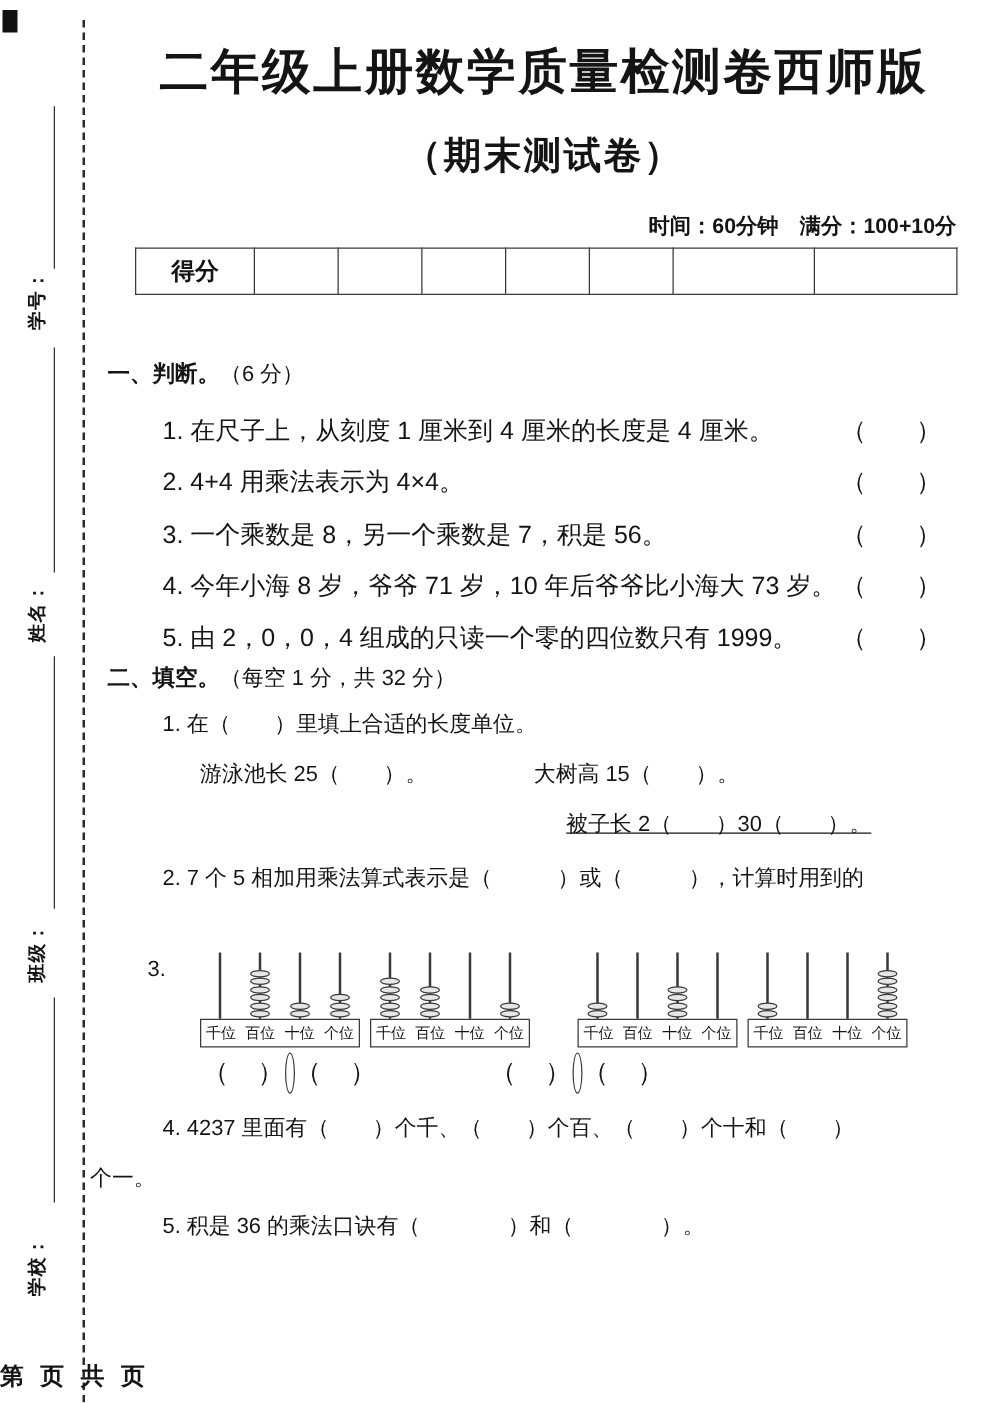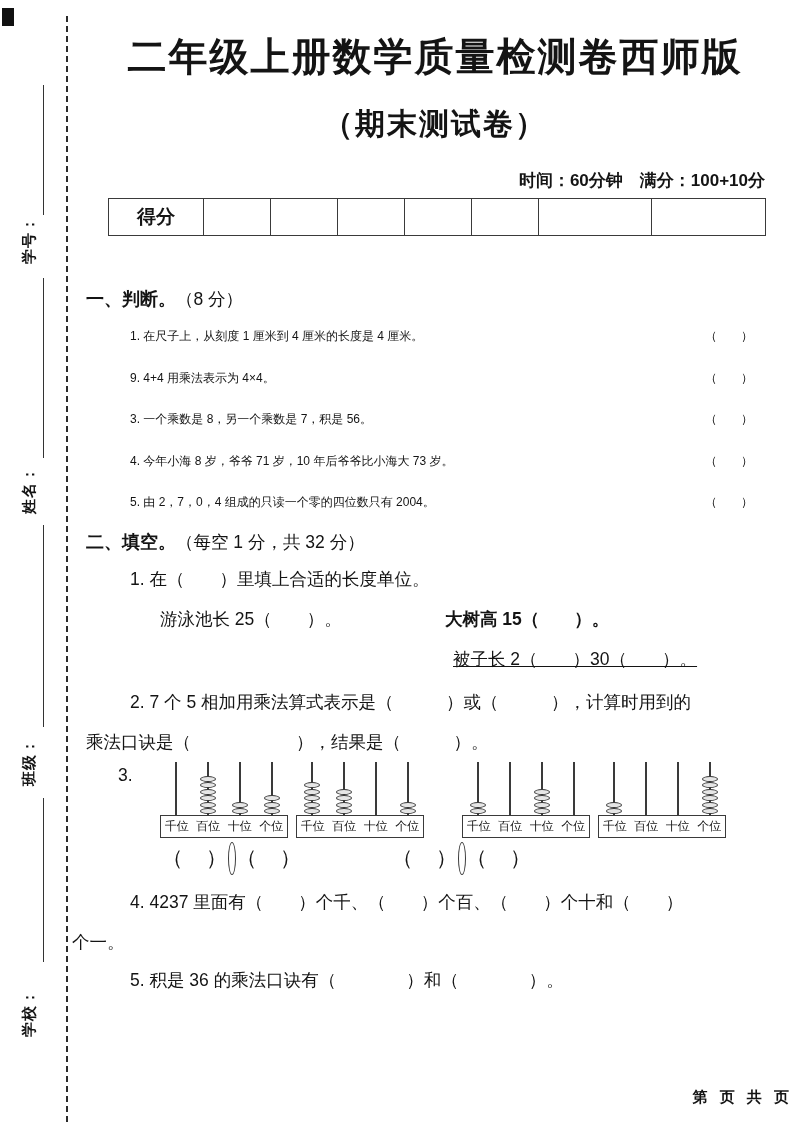--- a/index.html
+++ b/index.html
@@ -29,42 +29,42 @@
                 border-collapse:collapse; table-layout:fixed; }
   table.score td { border:1.5px solid #3a3a3a; text-align:center; vertical-align:middle;
                    font-size:19px; font-weight:700; }
   table.score tr.r1 td { height:45px; }
   table.score tr.r2 td { height:37px; }
   
   .sec-head { position:absolute; left:86px; font-size:18px; }
   .sec-head .b { font-weight:800; }
   .sec-head .n { font-weight:400; font-size:17.5px; }
   .judge { position:absolute; left:86px; top:316px; width:667px; }
-  .judge .jrow { display:flex; justify-content:space-between; align-items:center;
-                 height:41.5px; font-size:12px; }
+  .judge .jrow { display:flex; justify-content:space-between; align-items:flex-end;
+                 height:41.5px; font-size:20px; }
   .judge .jrow .qtext { padding-left:44px; }
   .line  { position:absolute; font-size:17.5px; white-space:nowrap; }
   .frow  { position:absolute; left:0; right:0; height:24px; }
   .frow span { position:absolute; font-size:17.5px; white-space:nowrap; }
   
   .abacus { position:absolute; top:762px; width:128px; height:76px; }
   .ab-box { position:absolute; left:0; right:0; bottom:0; height:23px;
             border:1.5px solid #3a3a3a; display:flex; align-items:center;
             justify-content:space-around; background:#fff; }
   .ab-box span { font-size:12px; white-space:nowrap; }
   .ab-rod  { position:absolute; bottom:23px; width:2px; height:53px; background:#3a3a3a; }
   .ab-bead { position:absolute; width:16px; height:6px; border:1px solid #3a3a3a;
              border-radius:50%; background:#e6e6e6; }
   
   .cmp { position:absolute; top:840px; width:140px; height:36px;
          display:flex; align-items:center; justify-content:space-between; }
   .cmp .paren { font-size:21px; letter-spacing:1px; white-space:nowrap; }
   .cmp-circle { width:27px; height:33px; border:1.5px solid #3a3a3a; border-radius:50%; background:#fff; }
-  .footer { position:absolute; left:0; right:0; top:1088px; text-align:right;
-            font-size:15px; font-weight:600; letter-spacing:4px; }
+  .footer { position:absolute; left:0; right:0; top:1088px; text-align:left;
+            font-size:19px; font-weight:600; letter-spacing:4px; }
 </style>
 </head>
 <body>
 
 <div class="page">
 
   <div class="corner-mark"></div>
   <div class="fold-line"></div>
 
   <div class="write-line" style="top:85px;height:130px;"></div>
@@ -99,60 +99,59 @@
       <td></td>
       <td></td>
       <td></td>
       <td></td>
       <td></td>
     </tr>
   </tbody>
     </table>
 
   <div class="sec-head" style="top:287px;">
-    <span class="b">一、判断。</span><span class="n">（8 分）</span>
+    <span class="b">一、判断。</span><span class="n">（6 分）</span>
   </div>
   <div class="judge">
     <div class="jrow">
       <span class="qtext">1. 在尺子上，从刻度 1 厘米到 4 厘米的长度是 4 厘米。</span>
       <span>（　　）</span>
     </div>
     <div class="jrow">
-      <span class="qtext">9. 4+4 用乘法表示为 4×4。</span>
+      <span class="qtext">2. 4+4 用乘法表示为 4×4。</span>
       <span>（　　）</span>
     </div>
     <div class="jrow">
       <span class="qtext">3. 一个乘数是 8，另一个乘数是 7，积是 56。</span>
       <span>（　　）</span>
     </div>
     <div class="jrow">
       <span class="qtext">4. 今年小海 8 岁，爷爷 71 岁，10 年后爷爷比小海大 73 岁。</span>
       <span>（　　）</span>
     </div>
     <div class="jrow">
-      <span class="qtext">5. 由 2，7，0，4 组成的只读一个零的四位数只有 2004。</span>
+      <span class="qtext">5. 由 2，0，0，4 组成的只读一个零的四位数只有 1999。</span>
       <span>（　　）</span>
     </div>
   </div>
 
   <div class="sec-head" style="top:530px;">
     <span class="b">二、填空。</span><span class="n">（每空 1 分，共 32 分）</span>
   </div>
 
   <div class="line" style="left:130px;top:567px;">1. 在（　　）里填上合适的长度单位。</div>
   <div class="frow" style="top:607px;">
     <span style="left:160px;">游泳池长 25（　　）。</span>
-    <span style="left:445px;font-weight:bold;">大树高 15（　　）。</span>
+    <span style="left:427px;">大树高 15（　　）。</span>
   </div>
   <div class="frow" style="top:647px;">
     <span style="left:453px;text-decoration:underline;">被子长 2（　　）30（　　）。</span>
   </div>
 
   <div class="line" style="left:130px;top:690px;">2. 7 个 5 相加用乘法算式表示是（　　　）或（　　　），计算时用到的</div>
-  <div class="line" style="left:86px;top:730px;">乘法口诀是（　　　　　　），结果是（　　　）。</div>
 
   <div class="line" style="left:118px;top:765px;">3.</div>
   <div class="abacus" style="left:160px;">
       <div class="ab-box">
         <span>千位</span>
         <span>百位</span>
         <span>十位</span>
         <span>个位</span>
       </div>
       <div class="ab-rod" style="left: 15px;"></div>

